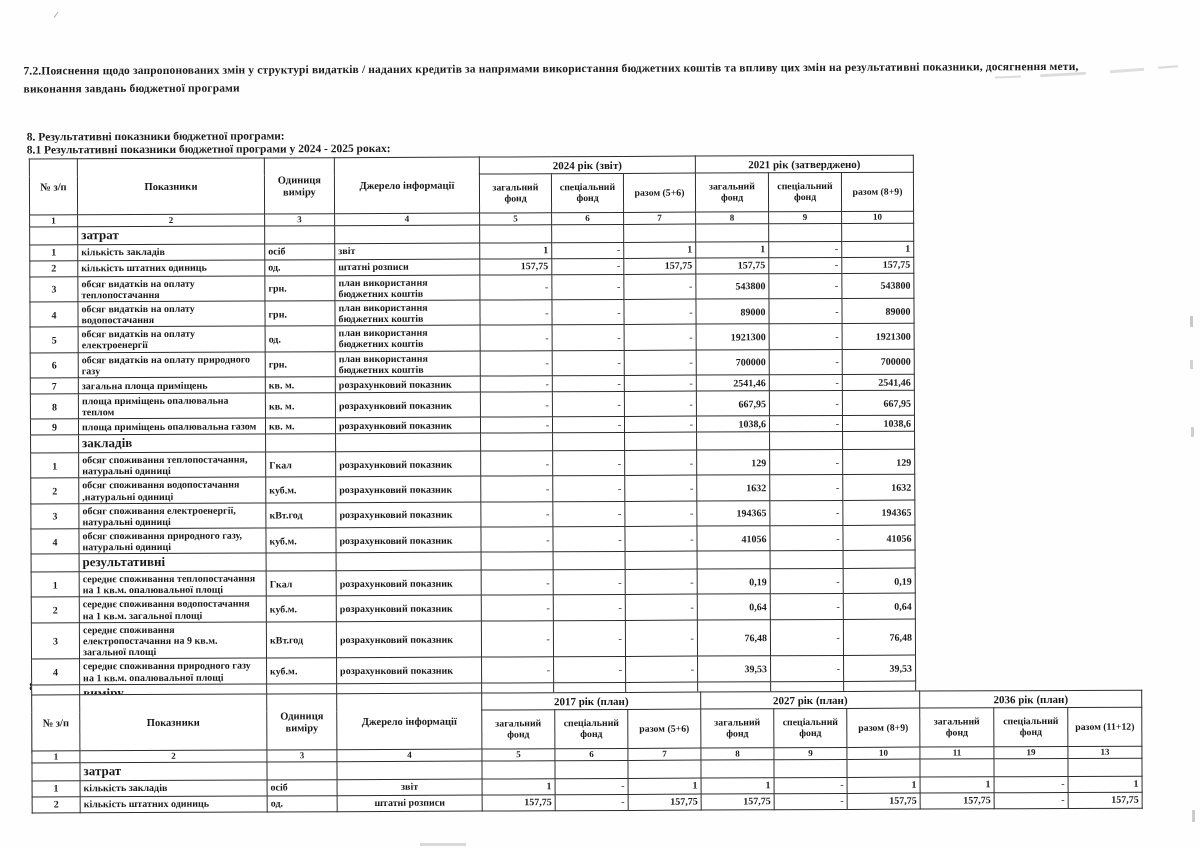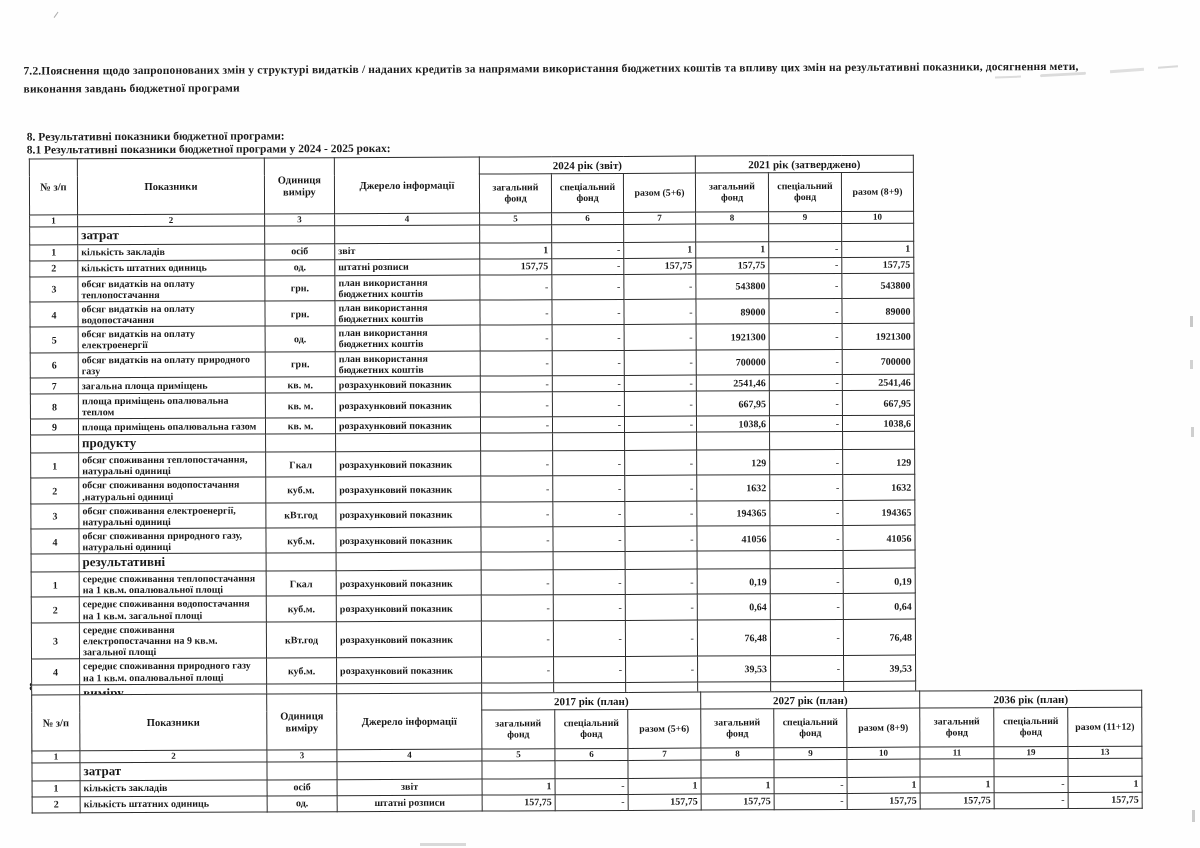--- a/index.html
+++ b/index.html
@@ -30,21 +30,21 @@
   }
   thead th{text-align:center;font-size:10px;}
   th.base-h{font-size:10.5px;}
   th.year-h{height:14px;font-size:11px;}
   th.sub-h{height:36px;font-size:9.8px;}
   tr.nums th{height:11px;font-size:9px;padding:0 2px;}
   td{height:13px;}
   .c-num{text-align:center;}
   .c-name{text-align:left;}
   .c-name.cat{font-size:13px;font-family:Liberation Serif, serif;}
-  .c-unit{text-align:center;}
+  .c-unit{text-align:left;}
   .c-src{text-align:left;}
   .c-src.center{text-align:center;}
   .c-val{text-align:right;}
 
   
   .artifact{position:absolute;pointer-events:none;}
   .pen-mark{left:55px;top:13px;width:6px;height:7px;border-left:1.5px solid #8a8a8a;transform:rotate(35deg);opacity:.7;}
   .smudge1{left:995px;top:76px;width:26px;height:2px;background:#c4c4c4;opacity:.6;transform:rotate(-2deg);}
   .smudge2{left:1040px;top:73px;width:46px;height:3px;background:#bdbdbd;opacity:.55;border-radius:2px;transform:rotate(-3deg);}
   .smudge3{left:1110px;top:69px;width:34px;height:3px;background:#c9c9c9;opacity:.6;transform:rotate(-4deg);}
@@ -228,21 +228,21 @@
           <td class="c-src">розрахунковий показник</td>
           <td class="c-val">-</td>
           <td class="c-val">-</td>
           <td class="c-val">-</td>
           <td class="c-val">1038,6</td>
           <td class="c-val">-</td>
           <td class="c-val">1038,6</td>
         </tr>
         <tr>
           <td class="c-num"></td>
-          <td class="c-name cat">продукту</td>
+          <td class="c-name cat">закладів</td>
           <td class="c-unit"></td>
           <td class="c-src"></td>
           <td class="c-val"></td>
           <td class="c-val"></td>
           <td class="c-val"></td>
           <td class="c-val"></td>
           <td class="c-val"></td>
           <td class="c-val"></td>
         </tr>
         <tr>

